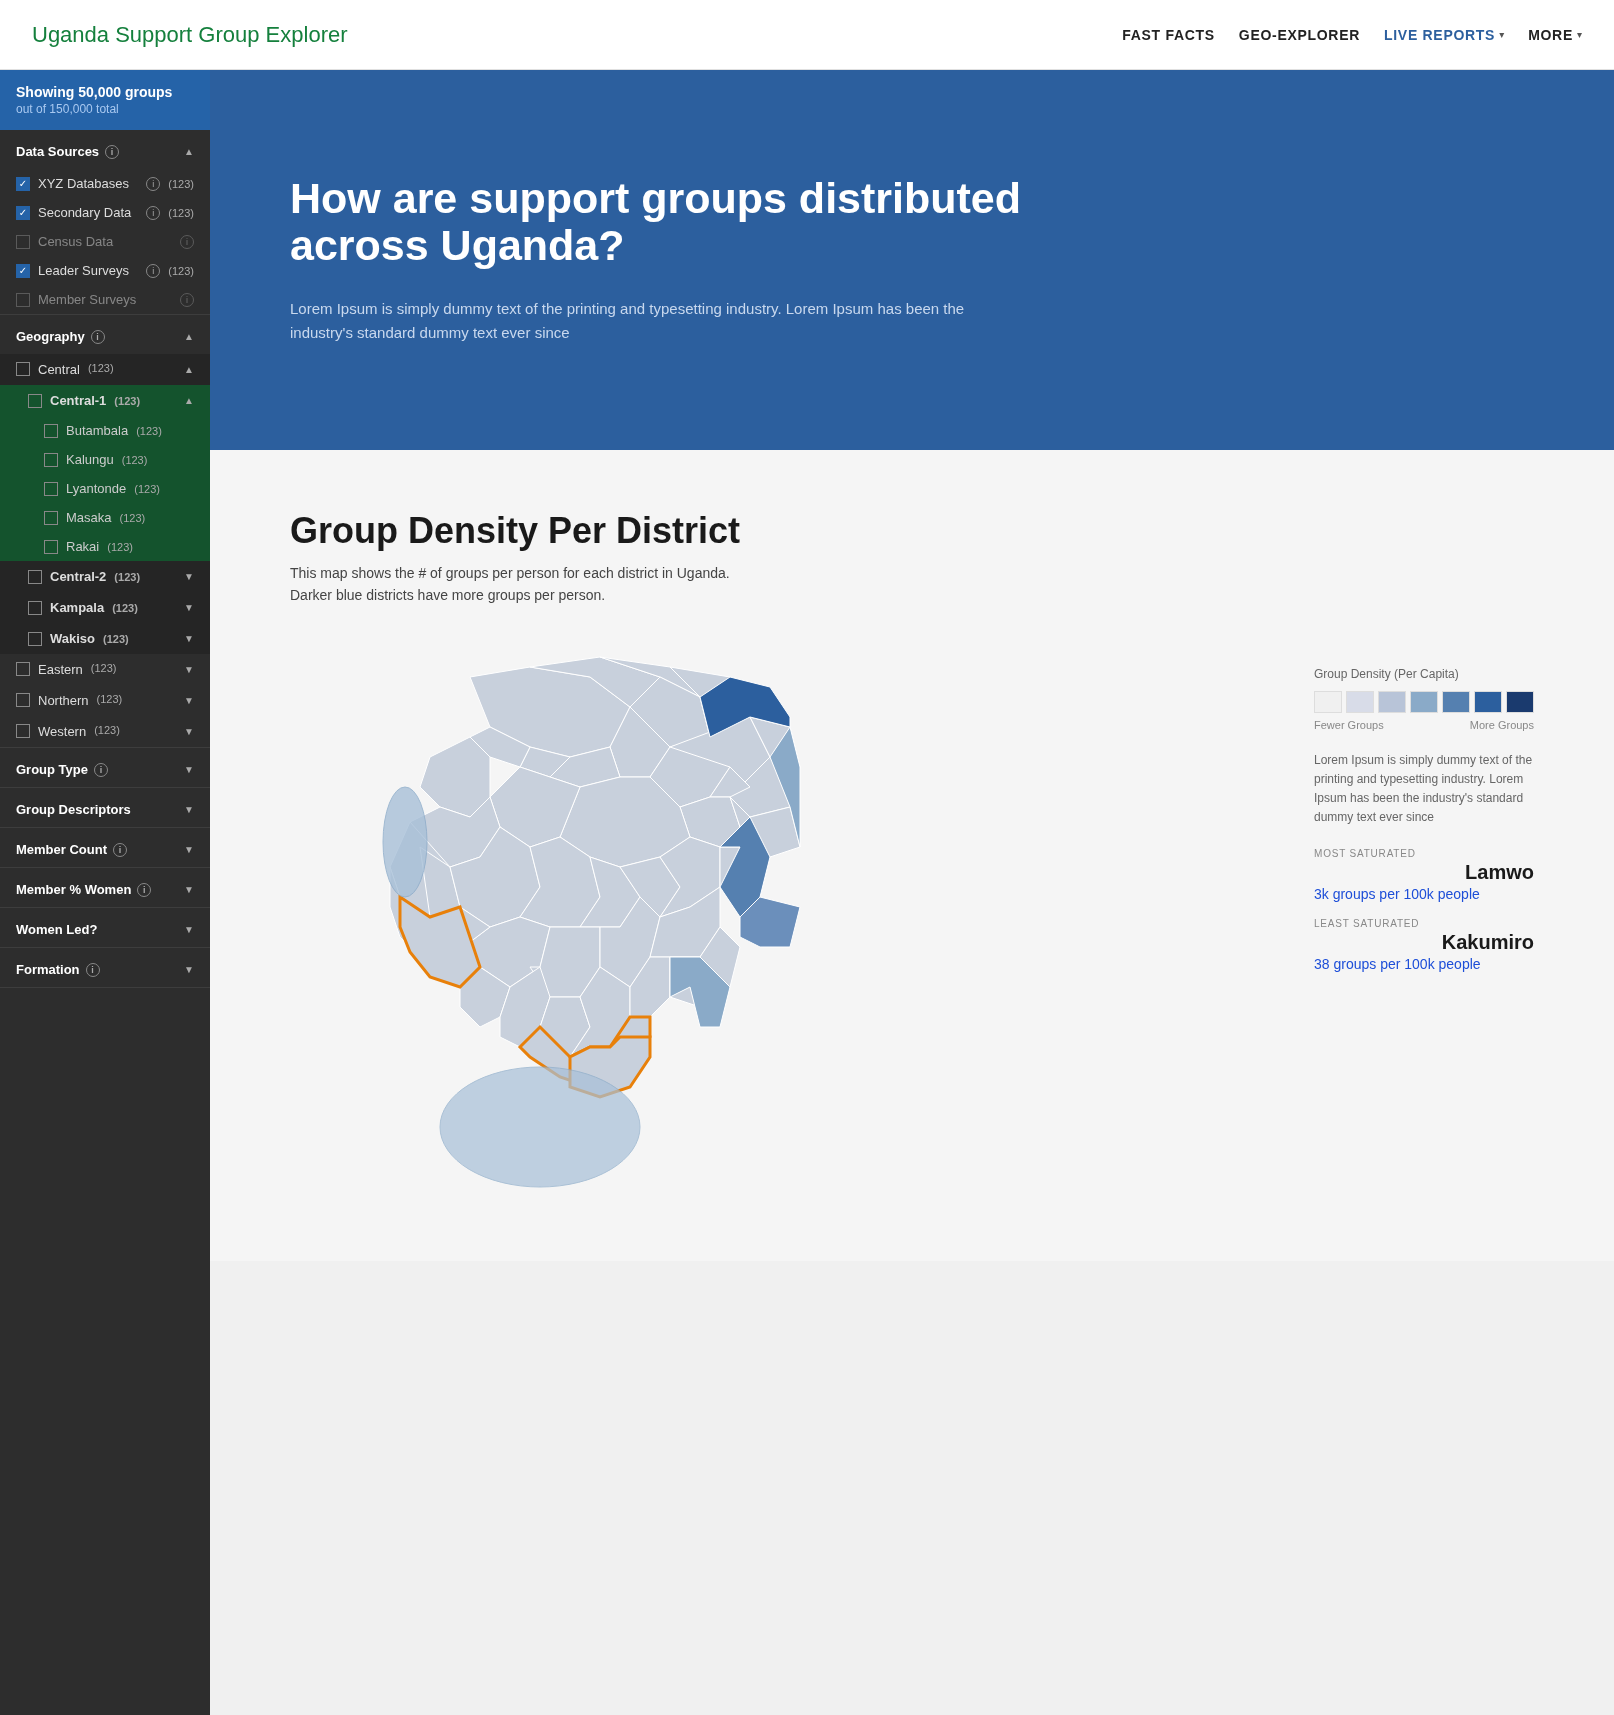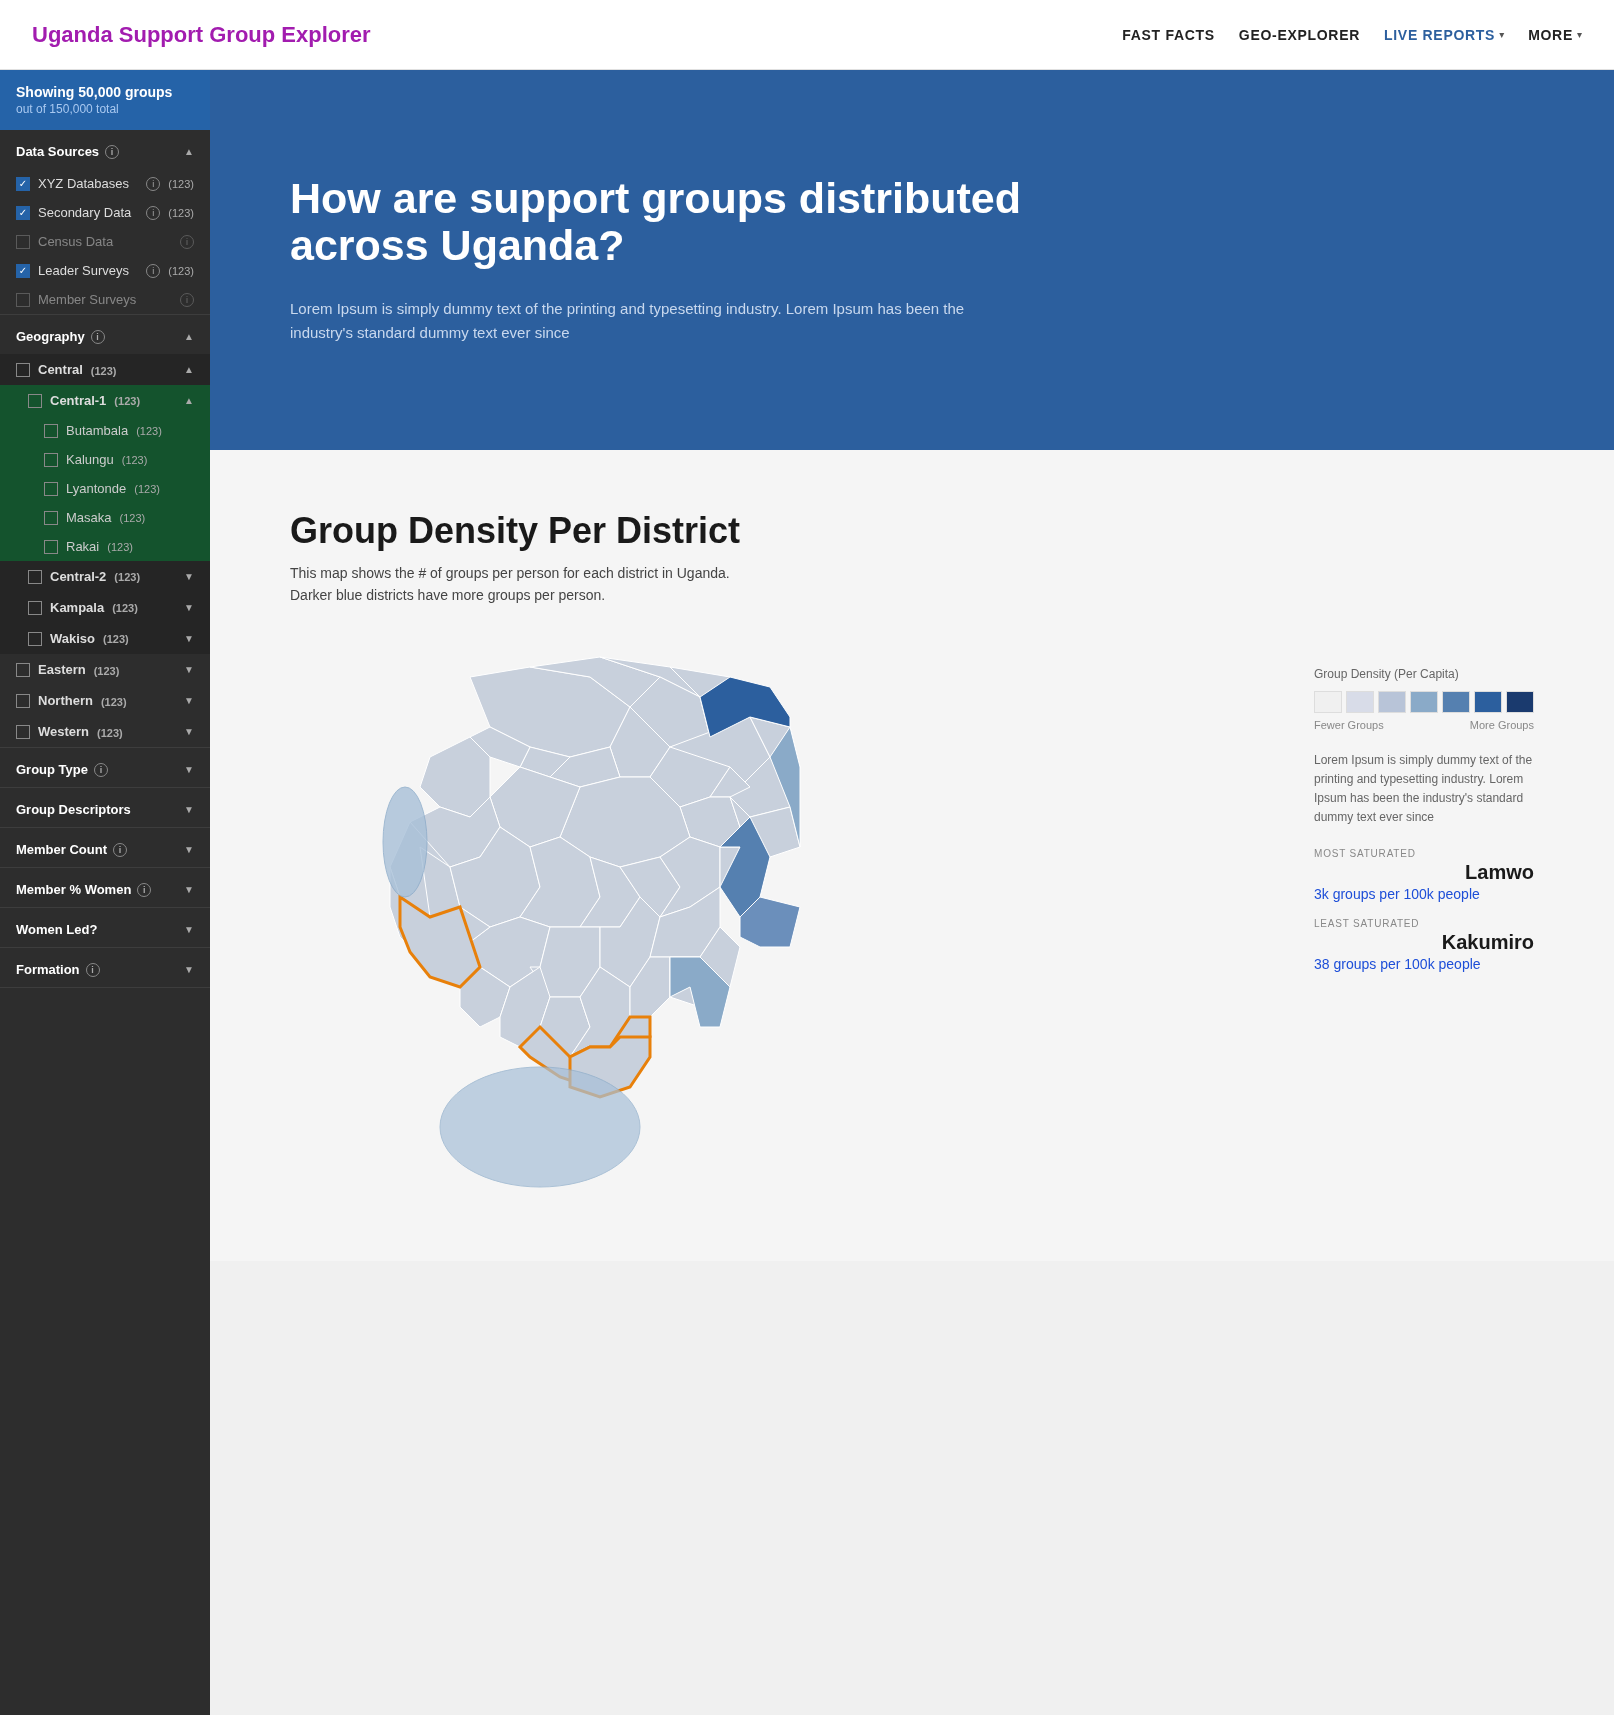--- a/index.html
+++ b/index.html
@@ -4,21 +4,21 @@
   <style>
     * { box-sizing: border-box; margin: 0; padding: 0; }
     body { font-family: 'Arial', sans-serif; background: #f0f0f0; width: 1614px; }
 
     
     .navbar {
       display: flex; align-items: center; justify-content: space-between;
       background: #fff; padding: 0 32px; height: 70px;
       border-bottom: 1px solid #e0e0e0;
     }
-    .navbar-brand { font-size: 22px; font-weight: 700; color: #a21caf; }
+    .navbar-brand { font-size: 22px; font-weight: 400; color: #15803d; }
     .navbar-links { display: flex; align-items: center; gap: 24px; }
     .navbar-links a {
       font-size: 14px; font-weight: 600; color: #222; text-decoration: none;
       letter-spacing: 0.05em; text-transform: uppercase;
     }
     .nav-dropdown { display: flex; align-items: center; gap: 4px; cursor: pointer; }
     .nav-chevron { font-size: 10px; color: #555; }
 
     
     .app-body { display: flex; min-height: calc(1715px - 70px); }
@@ -69,22 +69,22 @@
     .cb.checked { background: #2563a8; border-color: #2563a8; }
     .cb.checked::after { content: '✓'; color: #fff; font-size: 10px; }
 
     
     .sub-region { background: #252525; }
     .sub-region-header {
       display: flex; align-items: center; justify-content: space-between;
       padding: 8px 16px 8px 16px; cursor: pointer;
     }
     .sub-region-title {
-      display: flex; align-items: flex-end; gap: 8px; font-size: 13px;
-      font-weight: 700; color: #ddd;
+      display: flex; align-items: flex-start; gap: 8px; font-size: 13px;
+      font-weight: 400; color: #ddd;
     }
     .sub-sub-region { background: #14532d; }
     .sub-sub-header {
       display: flex; align-items: center; justify-content: space-between;
       padding: 8px 16px 8px 28px; cursor: pointer;
     }
     .sub-sub-title {
       display: flex; align-items: center; gap: 8px; font-size: 13px;
       font-weight: 600; color: #ddd;
     }

